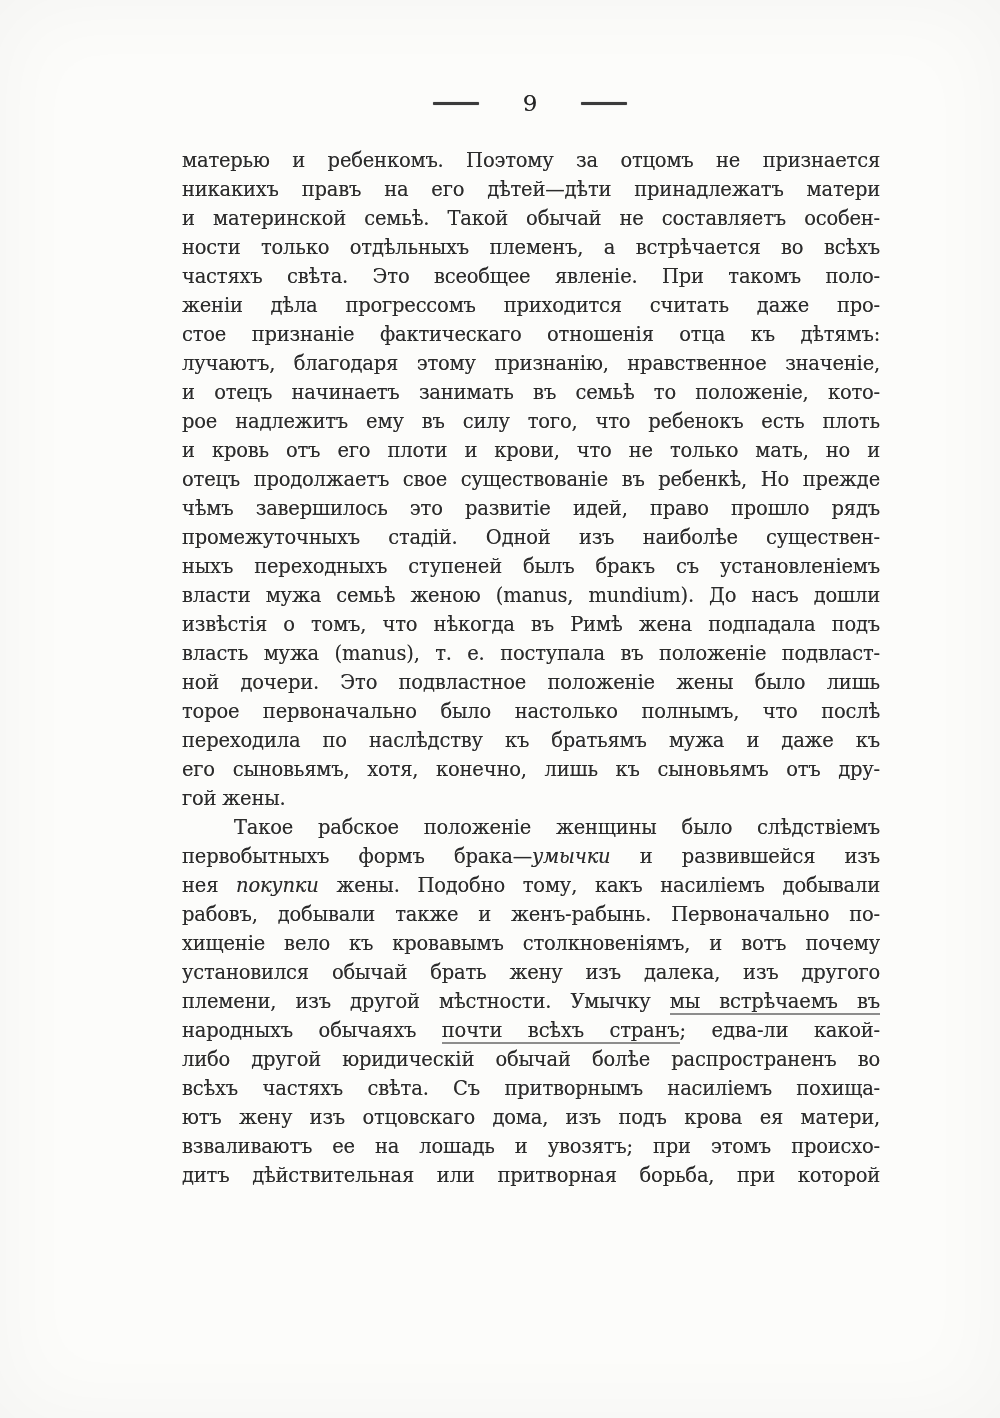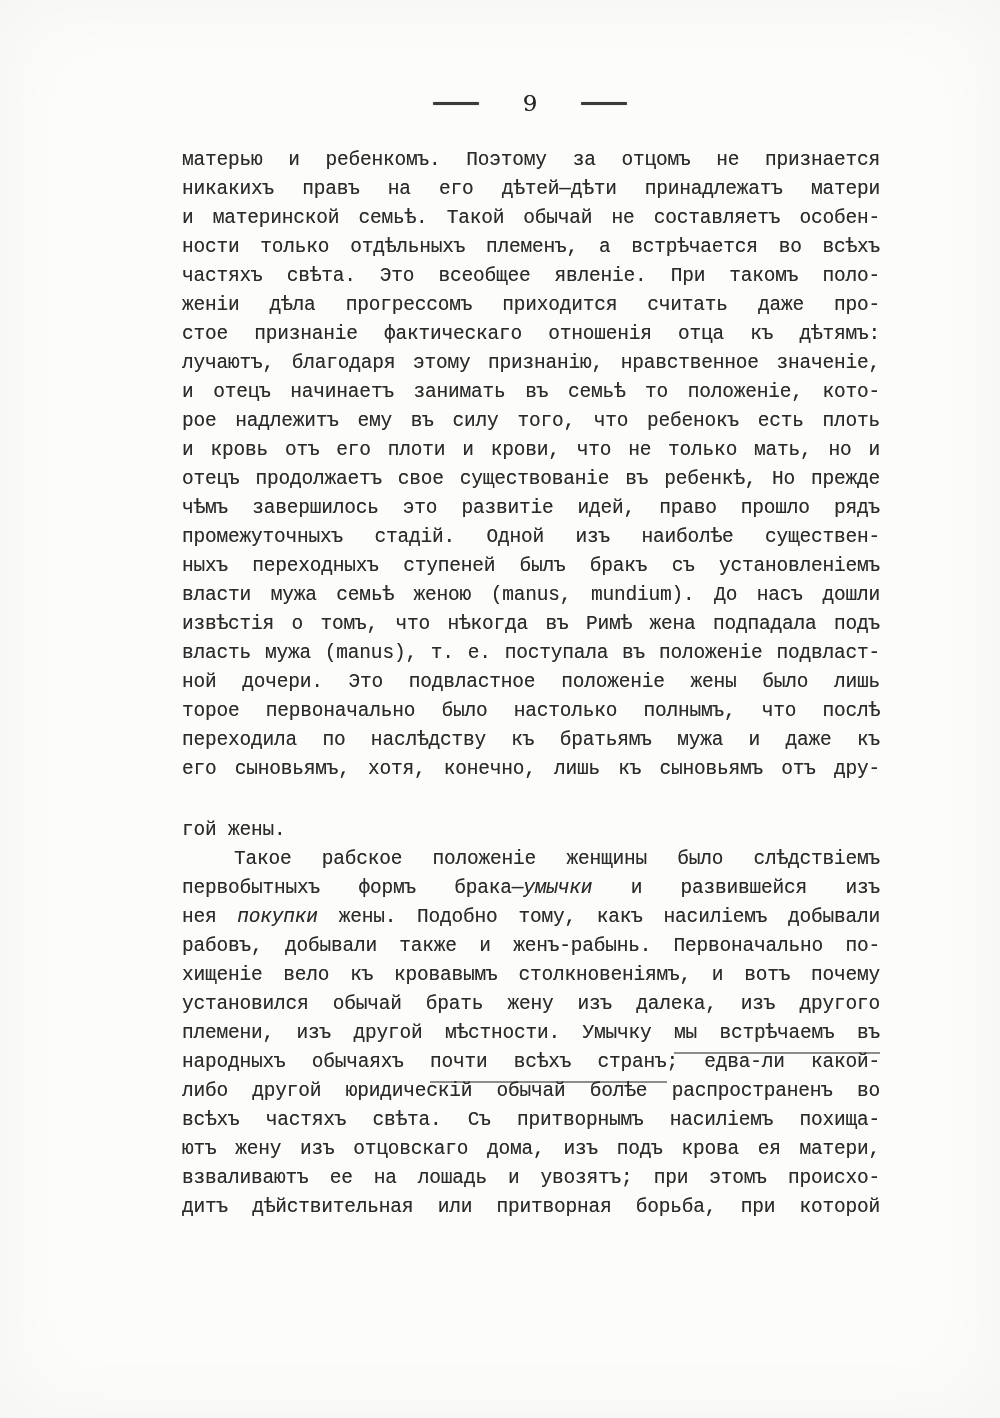--- a/index.html
+++ b/index.html
@@ -38,39 +38,38 @@
     line-height: 23px;
     color: #242424;
     text-shadow: 0 0 0.5px rgba(36,36,36,.55);
   }
   
   .text-block {
     position: absolute;
     top: 146px;
     left: 182px;
     width: 698px;
-    font-family: Liberation Mono, monospace;
   }
   .line {
     height: 29px;
     line-height: 29px;
     font-size: 19.5px;
     letter-spacing: -0.2px;
     white-space: normal;
     text-align: justify;
     text-align-last: justify;
     color: #2b2b2b;
     text-shadow: 0 0 0.55px rgba(43,43,43,.5);
   }
-  .line.endline { text-align-last: left; margin-top: 32px; }
+  .line.endline { text-align-last: left; }
   .line.indent  { text-indent: 52px; }
   .italic { font-style: italic; }
   .pencil-underline {
     border-bottom: 2px solid rgba(72,72,72,.62);
-    padding-bottom: 8px;
+    padding-bottom: 0px;
   }
 </style>
 </head>
 <body>
 
 <div class="page">
 
   <div class="running-head">
     <span class="head-rule"></span>
     <span class="page-number">9</span>

